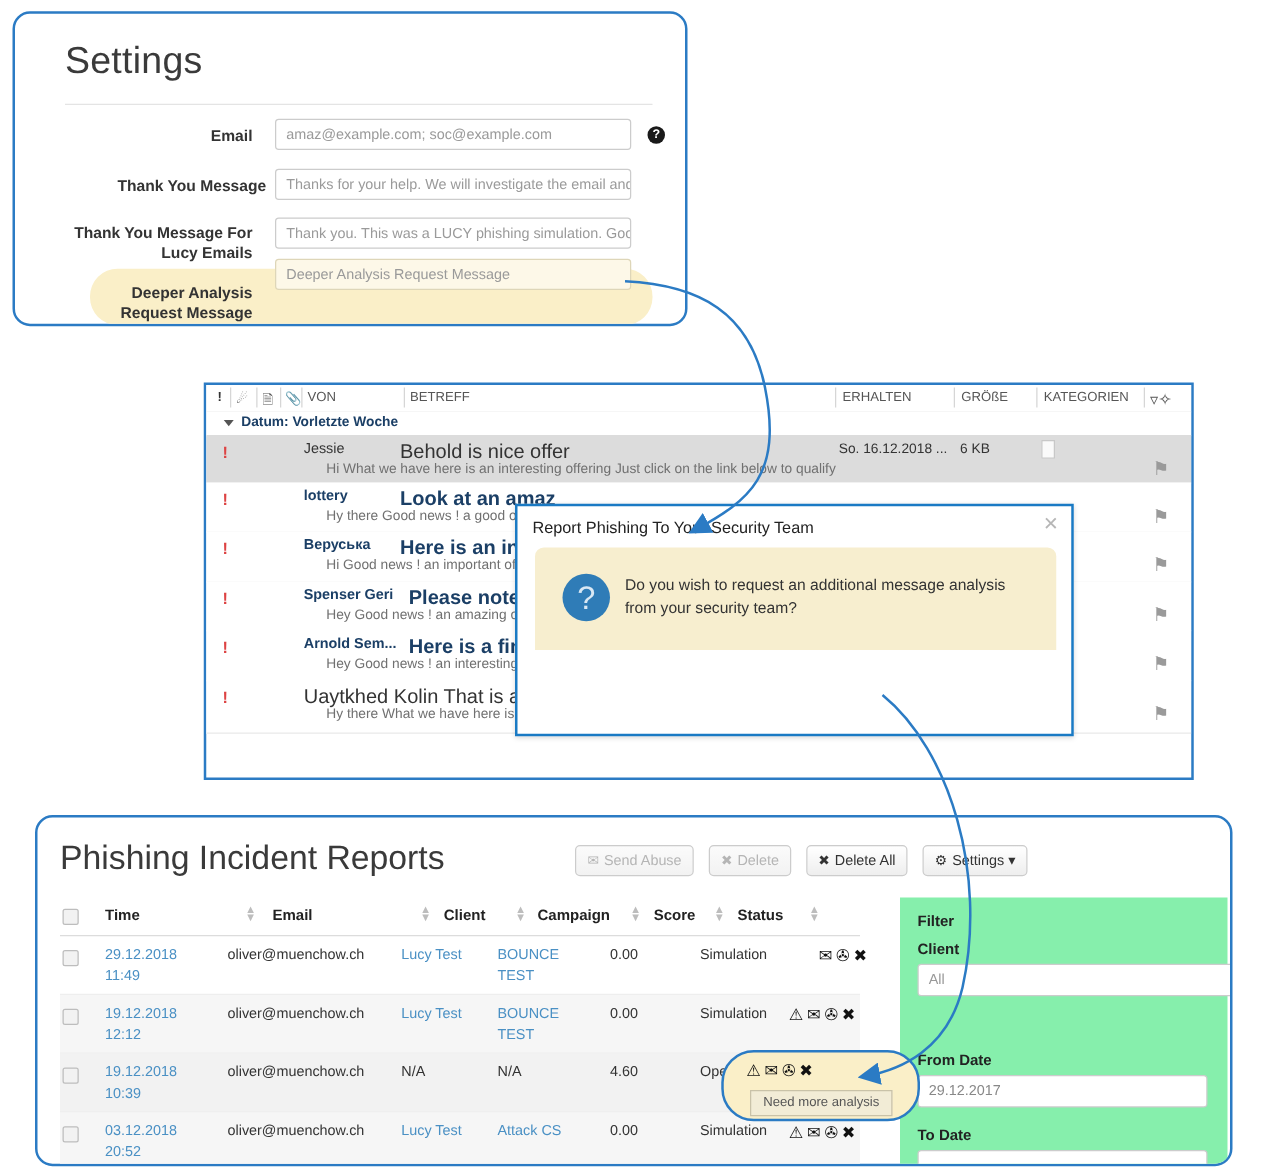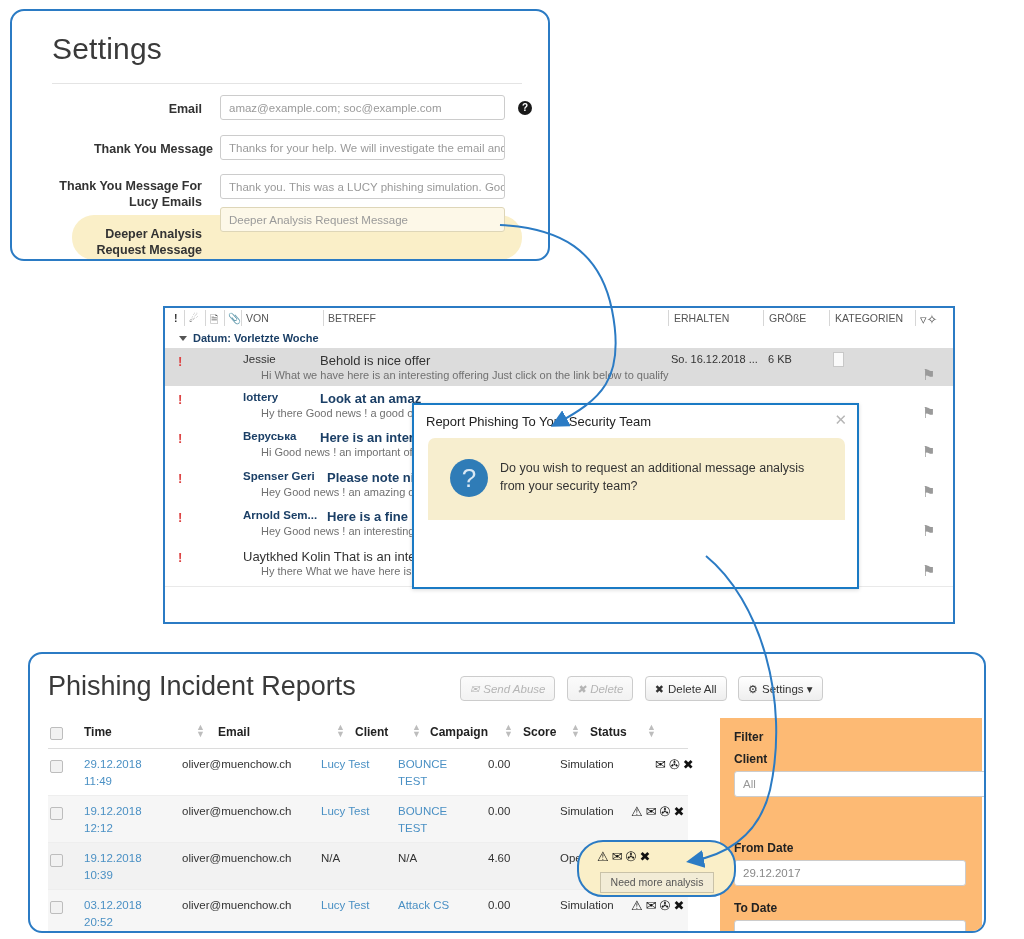--- a/index.html
+++ b/index.html
@@ -66,21 +66,21 @@
   }
   .mail-group span{position:absolute;left:28px;top:3px;font-size:11px;font-weight:bold;color:#1b3f66;}
   .grp-caret{position:absolute;left:14px;top:7px;width:0;height:0;
     border-left:4px solid transparent;border-right:4px solid transparent;border-top:5px solid #555;}
 
   .mail-row{position:absolute;left:0;width:788px;border-bottom:1px solid #e9e9e9;background:#fff;}
   .mail-row.selected{background:#dcdcdc;}
   .bang{position:absolute;left:13px;top:6px;color:#d44;font-size:13px;font-weight:bold;}
   .m-from{position:absolute;left:78px;top:5px;font-size:11.5px;color:#1b3f66;font-weight:bold;white-space:nowrap;}
   .m-from.plain{color:#333;font-weight:normal;}
-  .m-subj{position:absolute;left:155px;top:5px;font-size:13px;color:#1b3f66;font-weight:bold;white-space:nowrap;}
+  .m-subj{position:absolute;left:155px;top:5px;font-size:16px;color:#1b3f66;font-weight:bold;white-space:nowrap;}
   .m-subj.plain{color:#333;font-weight:normal;position:absolute;left:78px;}
   .m-prev{position:absolute;left:96px;top:21px;font-size:11px;color:#707070;white-space:nowrap;}
   .m-date{position:absolute;left:506px;top:5px;font-size:11px;color:#333;white-space:nowrap;}
   .m-size{position:absolute;left:603px;top:5px;font-size:11px;color:#333;white-space:nowrap;}
   .m-cat{position:absolute;left:668px;top:4px;width:9px;height:13px;border:1px solid #c8c8c8;background:#fafafa;}
   .m-flag{position:absolute;left:757px;top:18px;font-size:15px;color:#9a9a9a;}
 
   
   .dialog{
     position:absolute;left:412px;top:403px;width:447px;height:186px;
@@ -118,36 +118,36 @@
   }
   .rep-title{position:absolute;left:18px;top:17px;font-size:27px;color:#3a3a3a;}
   .rep-toolbar{position:absolute;left:430px;top:22px;height:26px;}
   .tb-btn{
     position:relative;display:inline-block;height:25px;margin-right:7px;
     border:1px solid #ccc;border-radius:4px;
     background:linear-gradient(#ffffff,#eeeeee);
     font-size:11.5px;color:#333;line-height:24px;padding:0 9px;
     box-sizing:border-box;white-space:nowrap;vertical-align:top;
   }
-  .tb-btn.disabled{color:#b5b5b5;background:linear-gradient(#fbfbfb,#f2f2f2);font-style:italic;}
+  .tb-btn.disabled{color:#b5b5b5;background:linear-gradient(#fbfbfb,#f2f2f2);}
   .tb-btn .ic{margin-right:4px;font-size:11px;}
 
   .rep-table{position:absolute;left:18px;top:64px;width:640px;}
   .rt-head{position:relative;height:30px;border-bottom:1px solid #dcdcdc;}
   .rt-th{position:absolute;top:7px;font-size:12px;font-weight:bold;color:#222;white-space:nowrap;}
   .sort{position:absolute;top:6px;font-size:9px;color:#bdbdbd;line-height:7px;}
   .cbx{position:absolute;width:11px;height:11px;border:1px solid #bdbdbd;background:#f2f2f2;border-radius:2px;}
   .rt-row{position:relative;height:46px;border-bottom:1px solid #eeeeee;}
   .rt-row.alt{background:#f6f6f6;}
   .rt-td{position:absolute;top:7px;font-size:11.5px;color:#333;white-space:nowrap;line-height:17px;}
   .rt-td.link{color:#4a90c4;}
   .icons{position:absolute;top:8px;font-size:13px;color:#111;letter-spacing:3px;white-space:nowrap;}
 
   .filter-pane{
-    position:absolute;left:690px;top:64px;width:262px;height:215px;background:#fdba74;
+    position:absolute;left:690px;top:64px;width:262px;height:215px;background:#86efac;
   }
   .f-label{position:absolute;font-size:12px;font-weight:bold;color:#222;}
   .f-select{
     position:absolute;left:14px;width:272px;height:26px;background:#fff;border:1px solid #ccc;
     border-radius:3px;font-size:11.5px;color:#999;line-height:25px;padding:0 8px;box-sizing:border-box;
   }
   .f-caret{position:absolute;right:9px;top:10px;width:0;height:0;
     border-left:4px solid transparent;border-right:4px solid transparent;border-top:5px solid #777;}
   .f-input{
     position:absolute;left:14px;width:232px;height:26px;background:#fff;border:1px solid #ccc;

